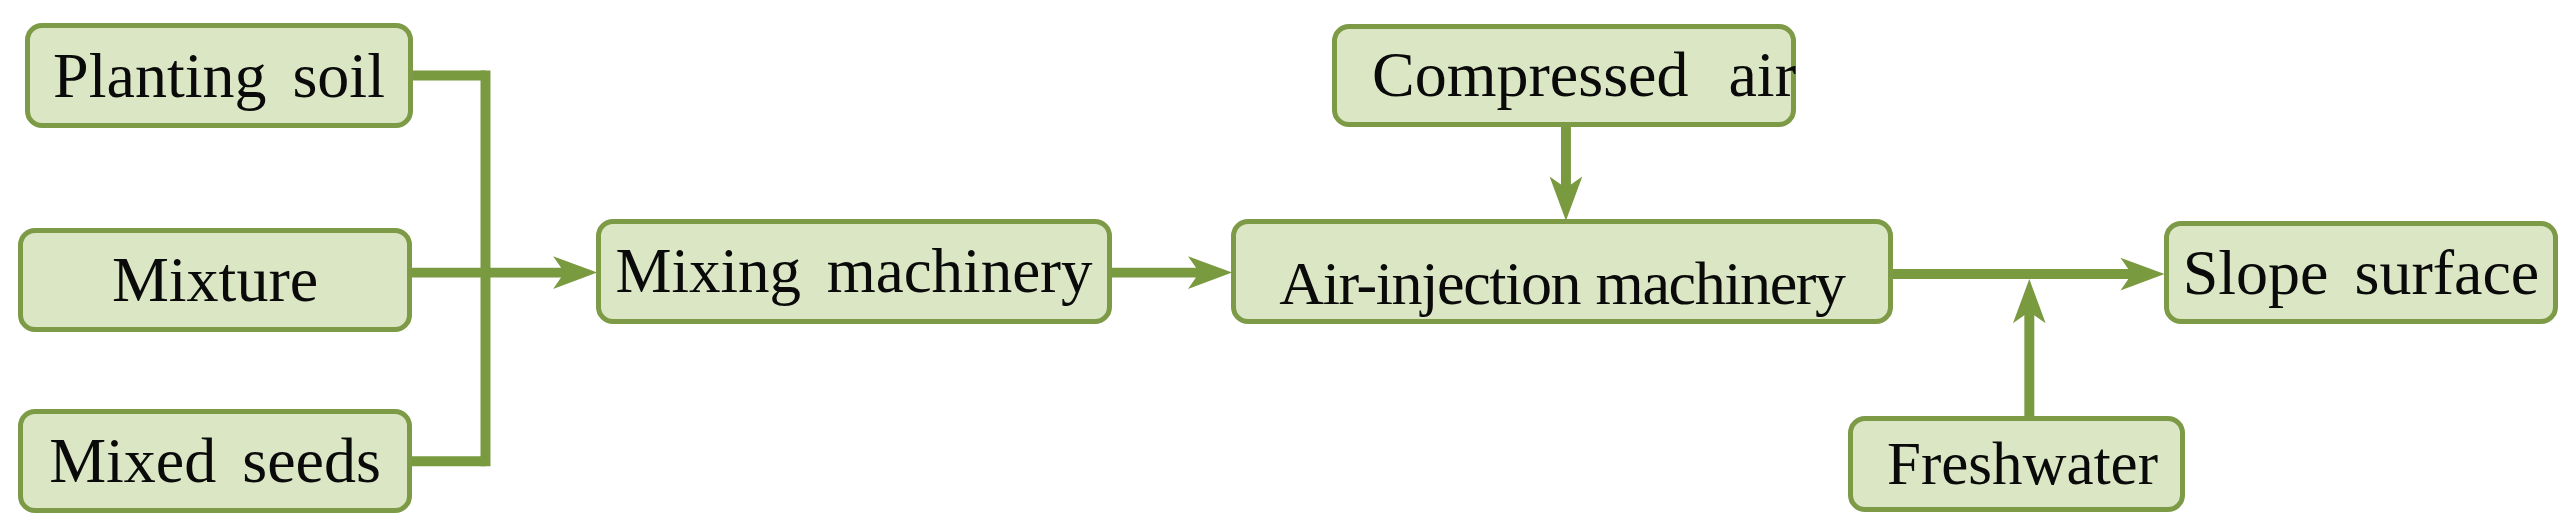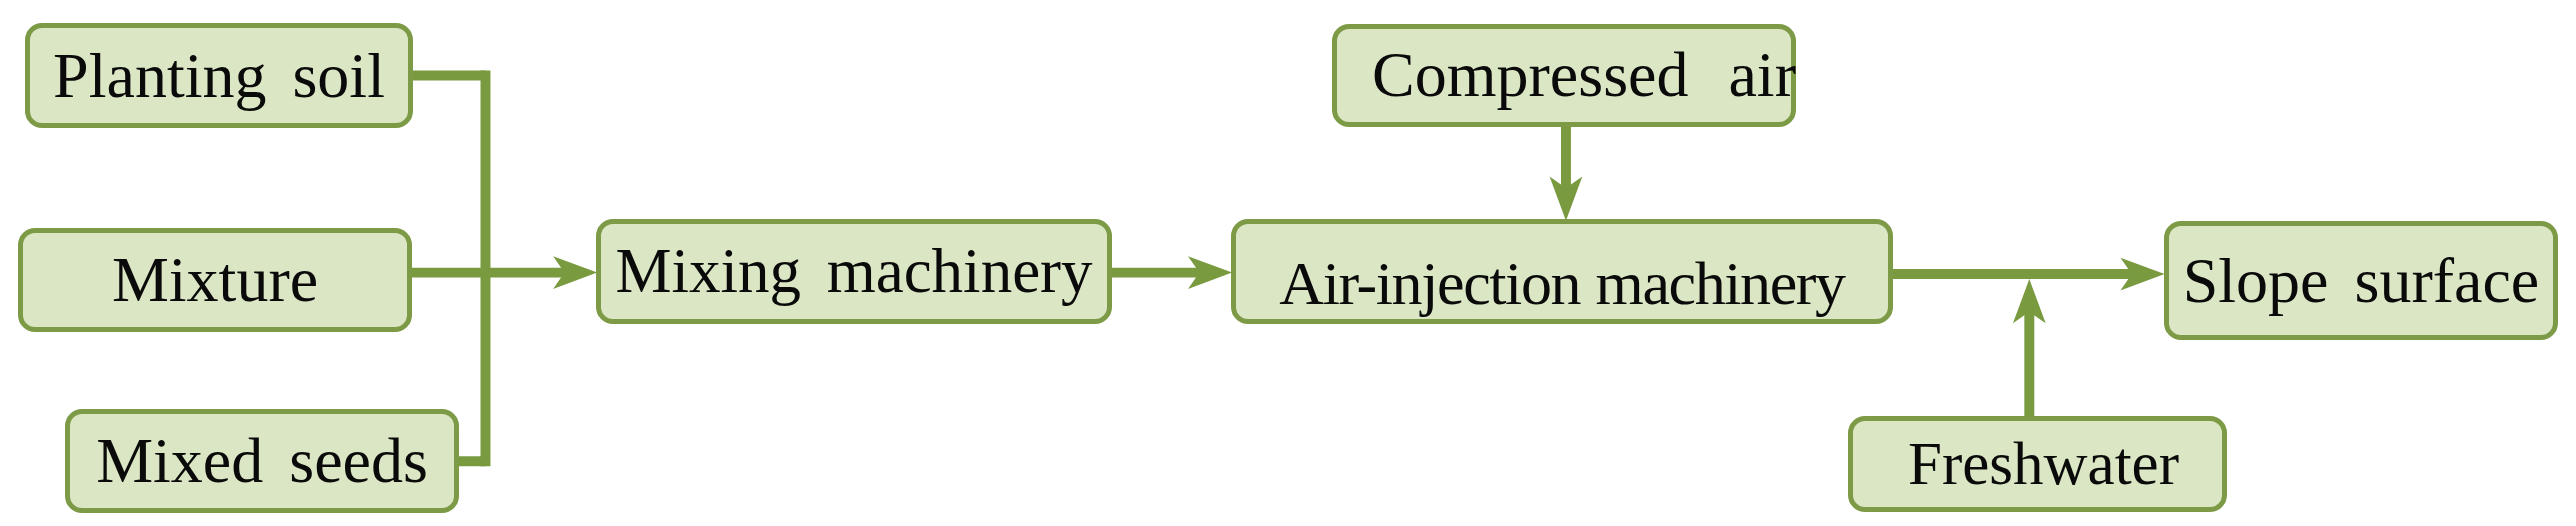--- a/index.html
+++ b/index.html
@@ -30,26 +30,26 @@
     border-radius:17px;
     display:flex;align-items:center;justify-content:center;
     color:var(--text);
     font-size:64px;
     word-spacing:10px;
     white-space:nowrap;
     text-align:center;
   }
   .node-planting-soil   {left:25px;  top:23px;  width:388px; height:105px;}
   .node-mixture         {left:18px;  top:228px; width:394px; height:104px;}
-  .node-mixed-seeds     {left:18px;  top:409px; width:394px; height:104px;margin-left:47px;}
+  .node-mixed-seeds     {left:18px;  top:409px; width:394px; height:104px;}
   .node-mixing-machinery{left:596px; top:219px; width:516px; height:105px; font-size:63px;}
   .node-compressed-air  {left:1332px;top:23.5px;  width:464px; height:103px; word-spacing:24px;padding-left:40px;}
   .node-air-injection   {left:1231px;top:219px; width:662px; height:105px; font-size:62px; word-spacing:1.4px; letter-spacing:-1.4px;align-items:flex-end;}
-  .node-freshwater      {left:1848px;top:416px; width:379px; height:96px; font-size:61px;padding-left:12px;}
-  .node-slope-surface   {left:2164px;top:221px; width:394px; height:119px;}
+  .node-freshwater      {left:1848px;top:416px; width:337px; height:96px; font-size:61px;padding-left:12px;}
+  .node-slope-surface   {left:2164px;top:221px; width:394px; height:103px;}
 </style>
 </head>
 <body>
 
 <div id="canvas">
 
   <svg id="connector-layer" width="2576" height="526" viewBox="0 0 3619 739" xmlns="http://www.w3.org/2000/svg">
 
     <path class="edge-shaft" d="M574 106 H682"></path>
 

